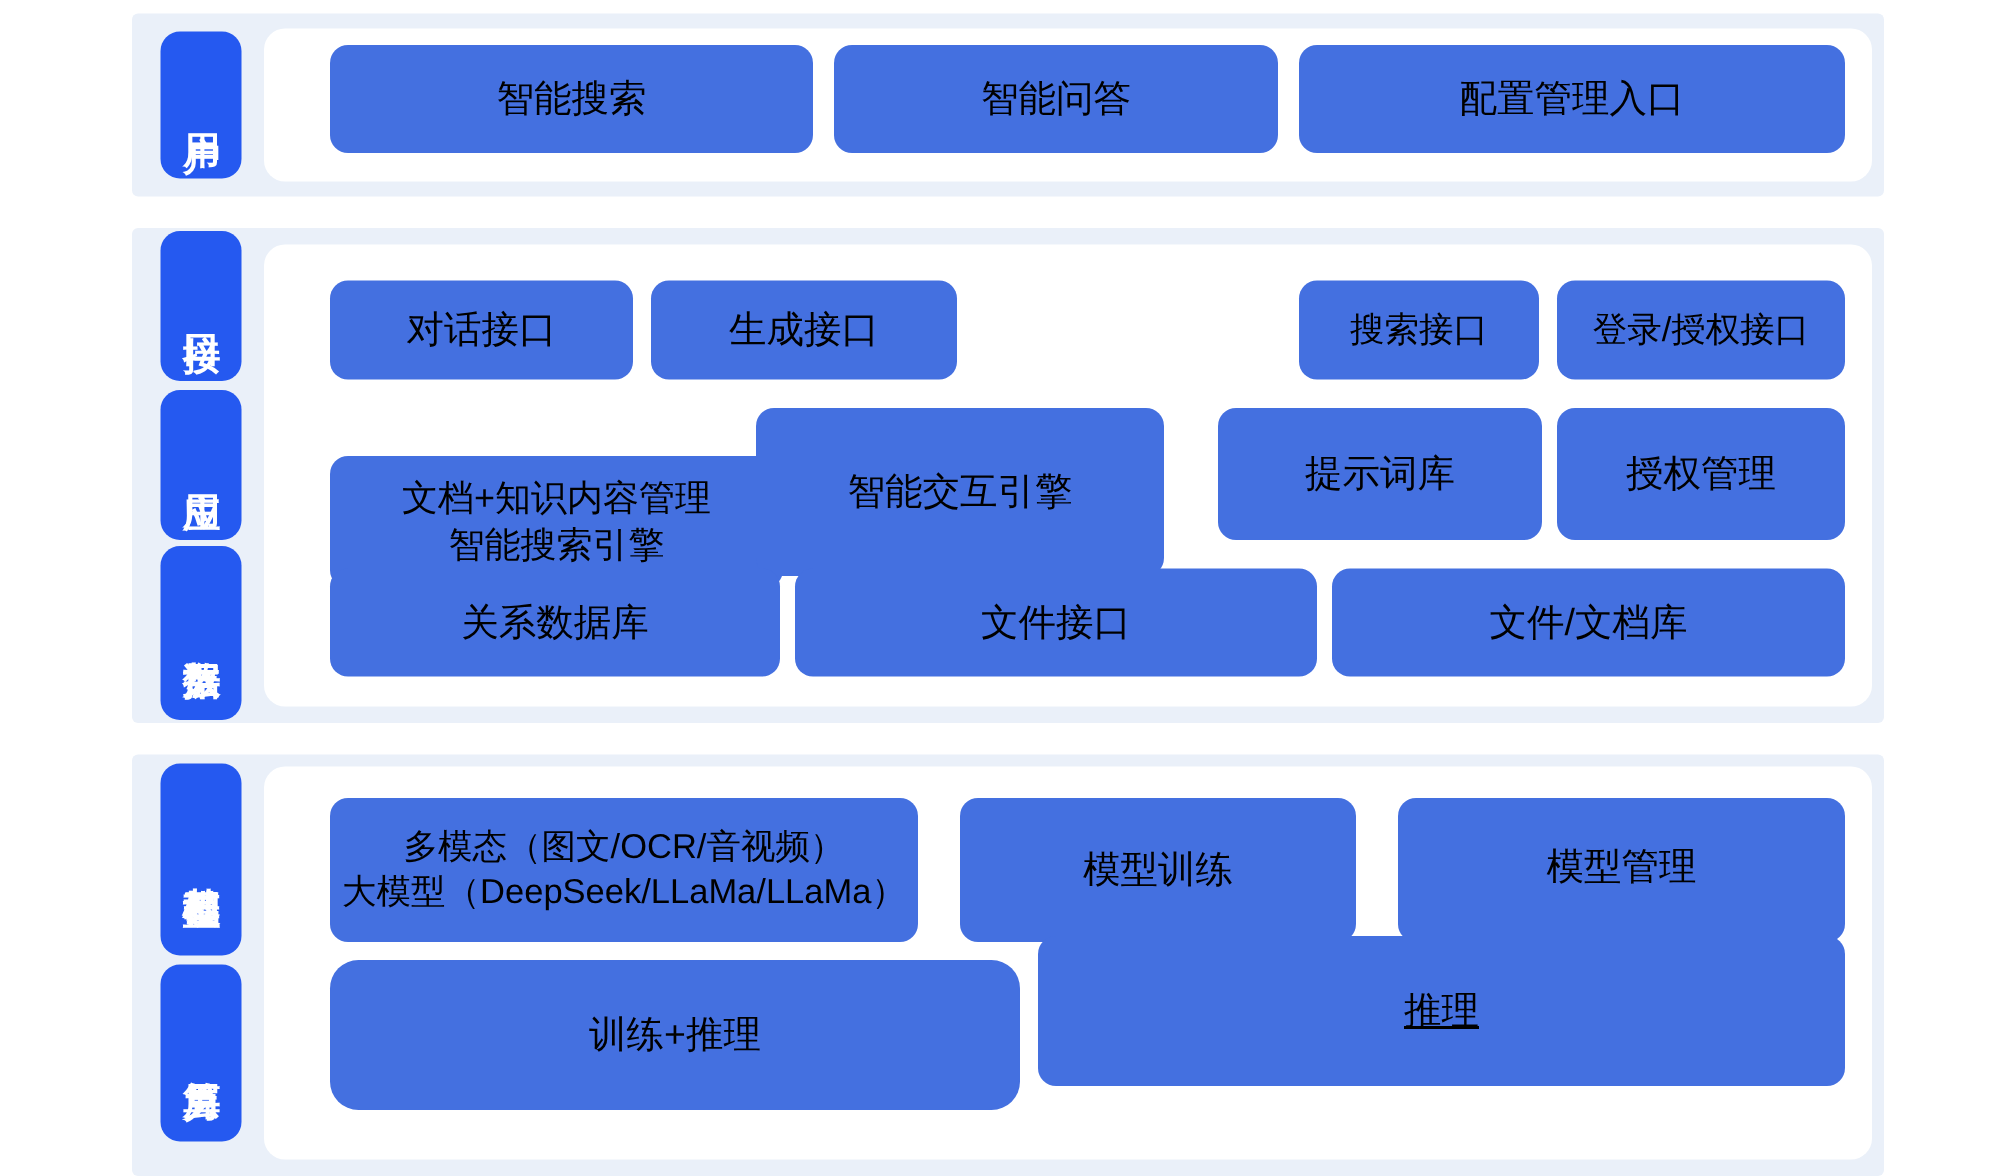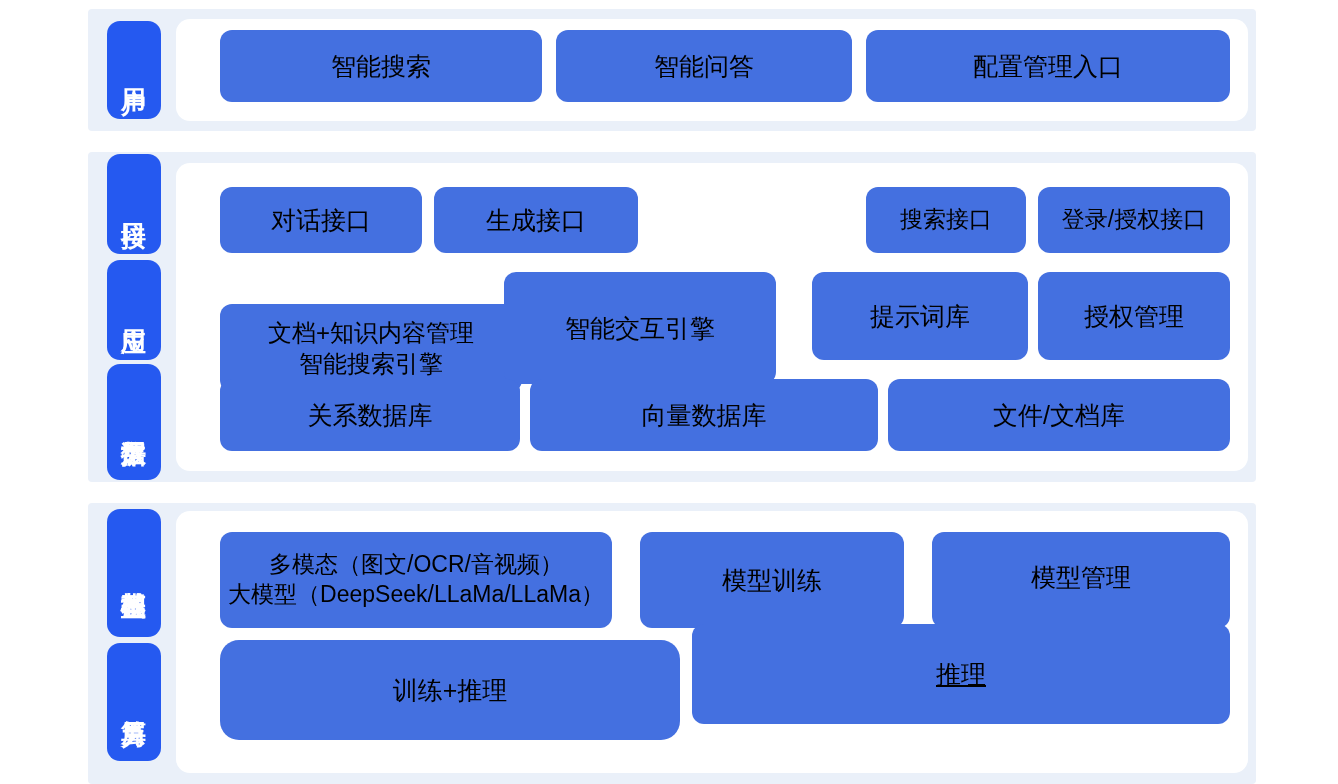--- a/index.html
+++ b/index.html
@@ -99,21 +99,21 @@
   <div class="box small" style="left:866px;top:187px;width:160px;height:66px;">搜索接口</div>
   <div class="box small" style="left:1038px;top:187px;width:192px;height:66px;">登录/授权接口</div>
 
   <div class="box two-line" style="left:220px;top:272px;width:302px;height:88px;margin-top:32px;">文档+知识内容管理
 智能搜索引擎</div>
   <div class="box" style="left:504px;top:272px;width:272px;height:112px;">智能交互引擎</div>
   <div class="box" style="left:812px;top:272px;width:216px;height:88px;">提示词库</div>
   <div class="box" style="left:1038px;top:272px;width:192px;height:88px;">授权管理</div>
 
   <div class="box" style="left:220px;top:379px;width:300px;height:72px;">关系数据库</div>
-  <div class="box" style="left:530px;top:379px;width:348px;height:72px;">向量数据库</div>
+  <div class="box" style="left:530px;top:379px;width:348px;height:72px;">文件接口</div>
   <div class="box" style="left:888px;top:379px;width:342px;height:72px;">文件/文档库</div>
 
   <div class="band" style="left:88px;top:503px;width:1168px;height:281px;"></div>
   <div class="panel" style="left:176px;top:511px;width:1072px;height:262px;"></div>
 
   <div class="tab" style="left:107px;top:509px;width:54px;height:128px;">
     <span class="tab-text">基础模型</span>
   </div>
   <div class="tab" style="left:107px;top:643px;width:54px;height:118px;">
     <span class="tab-text">算力层</span>

